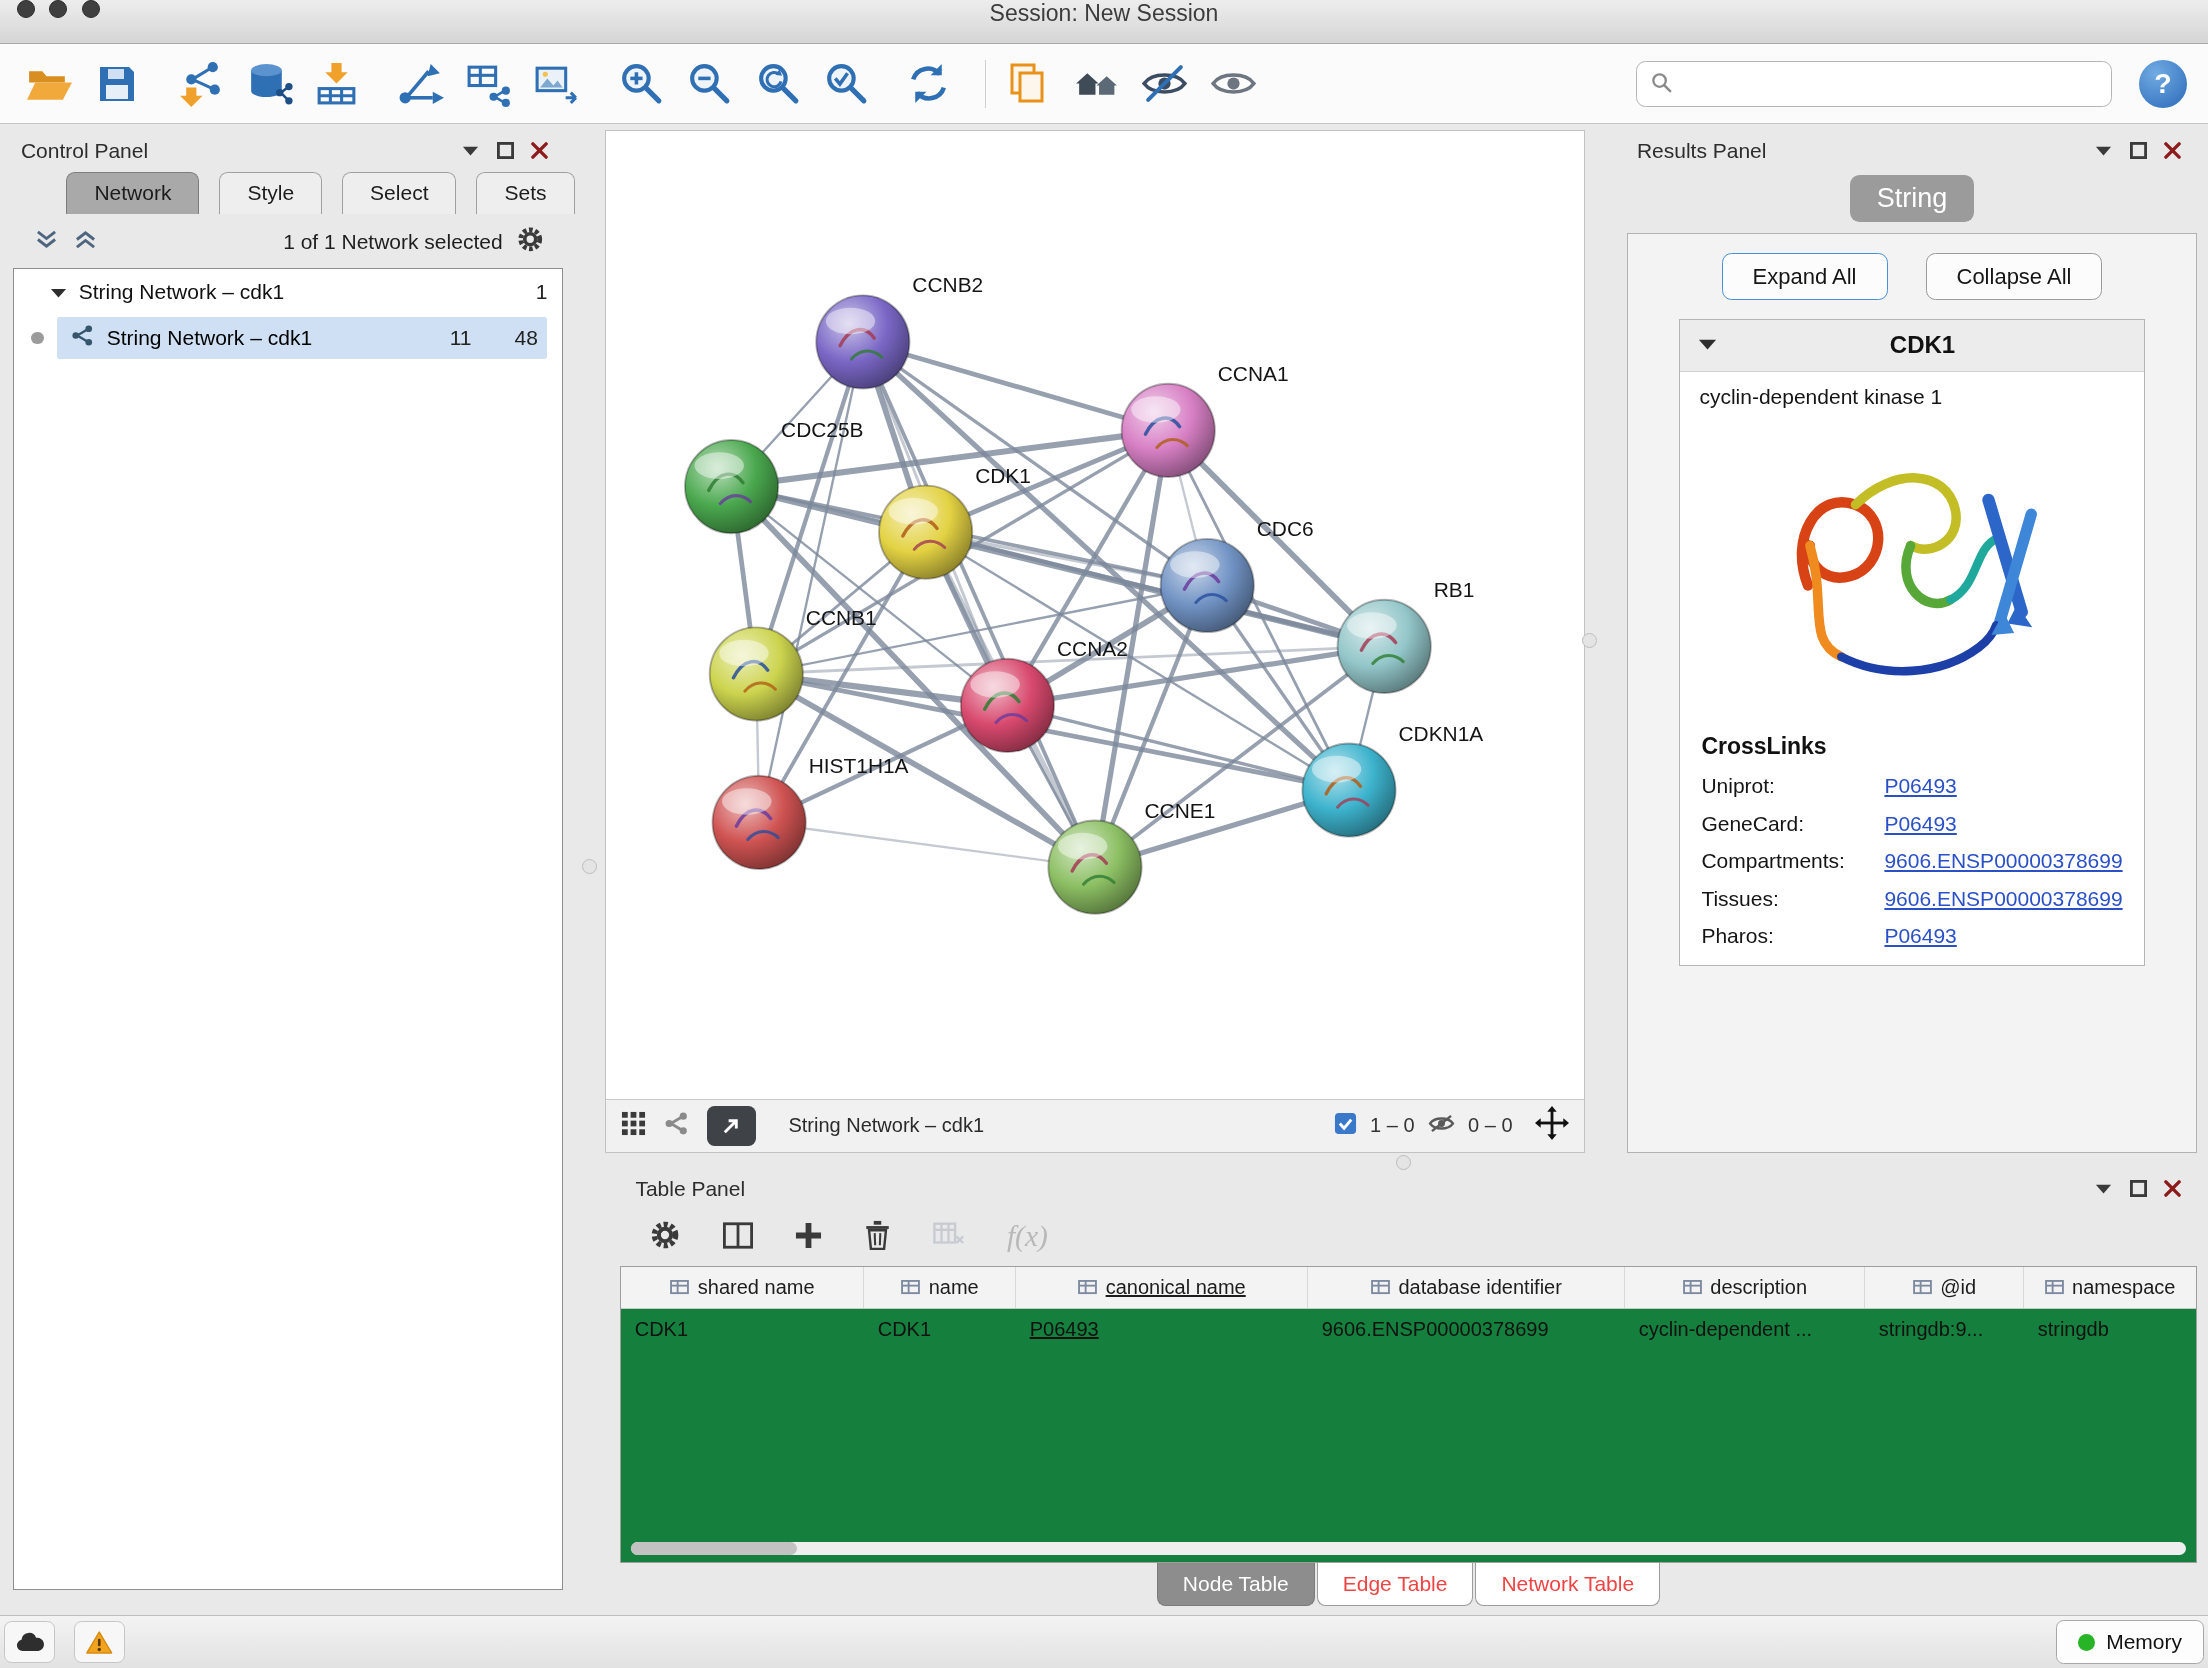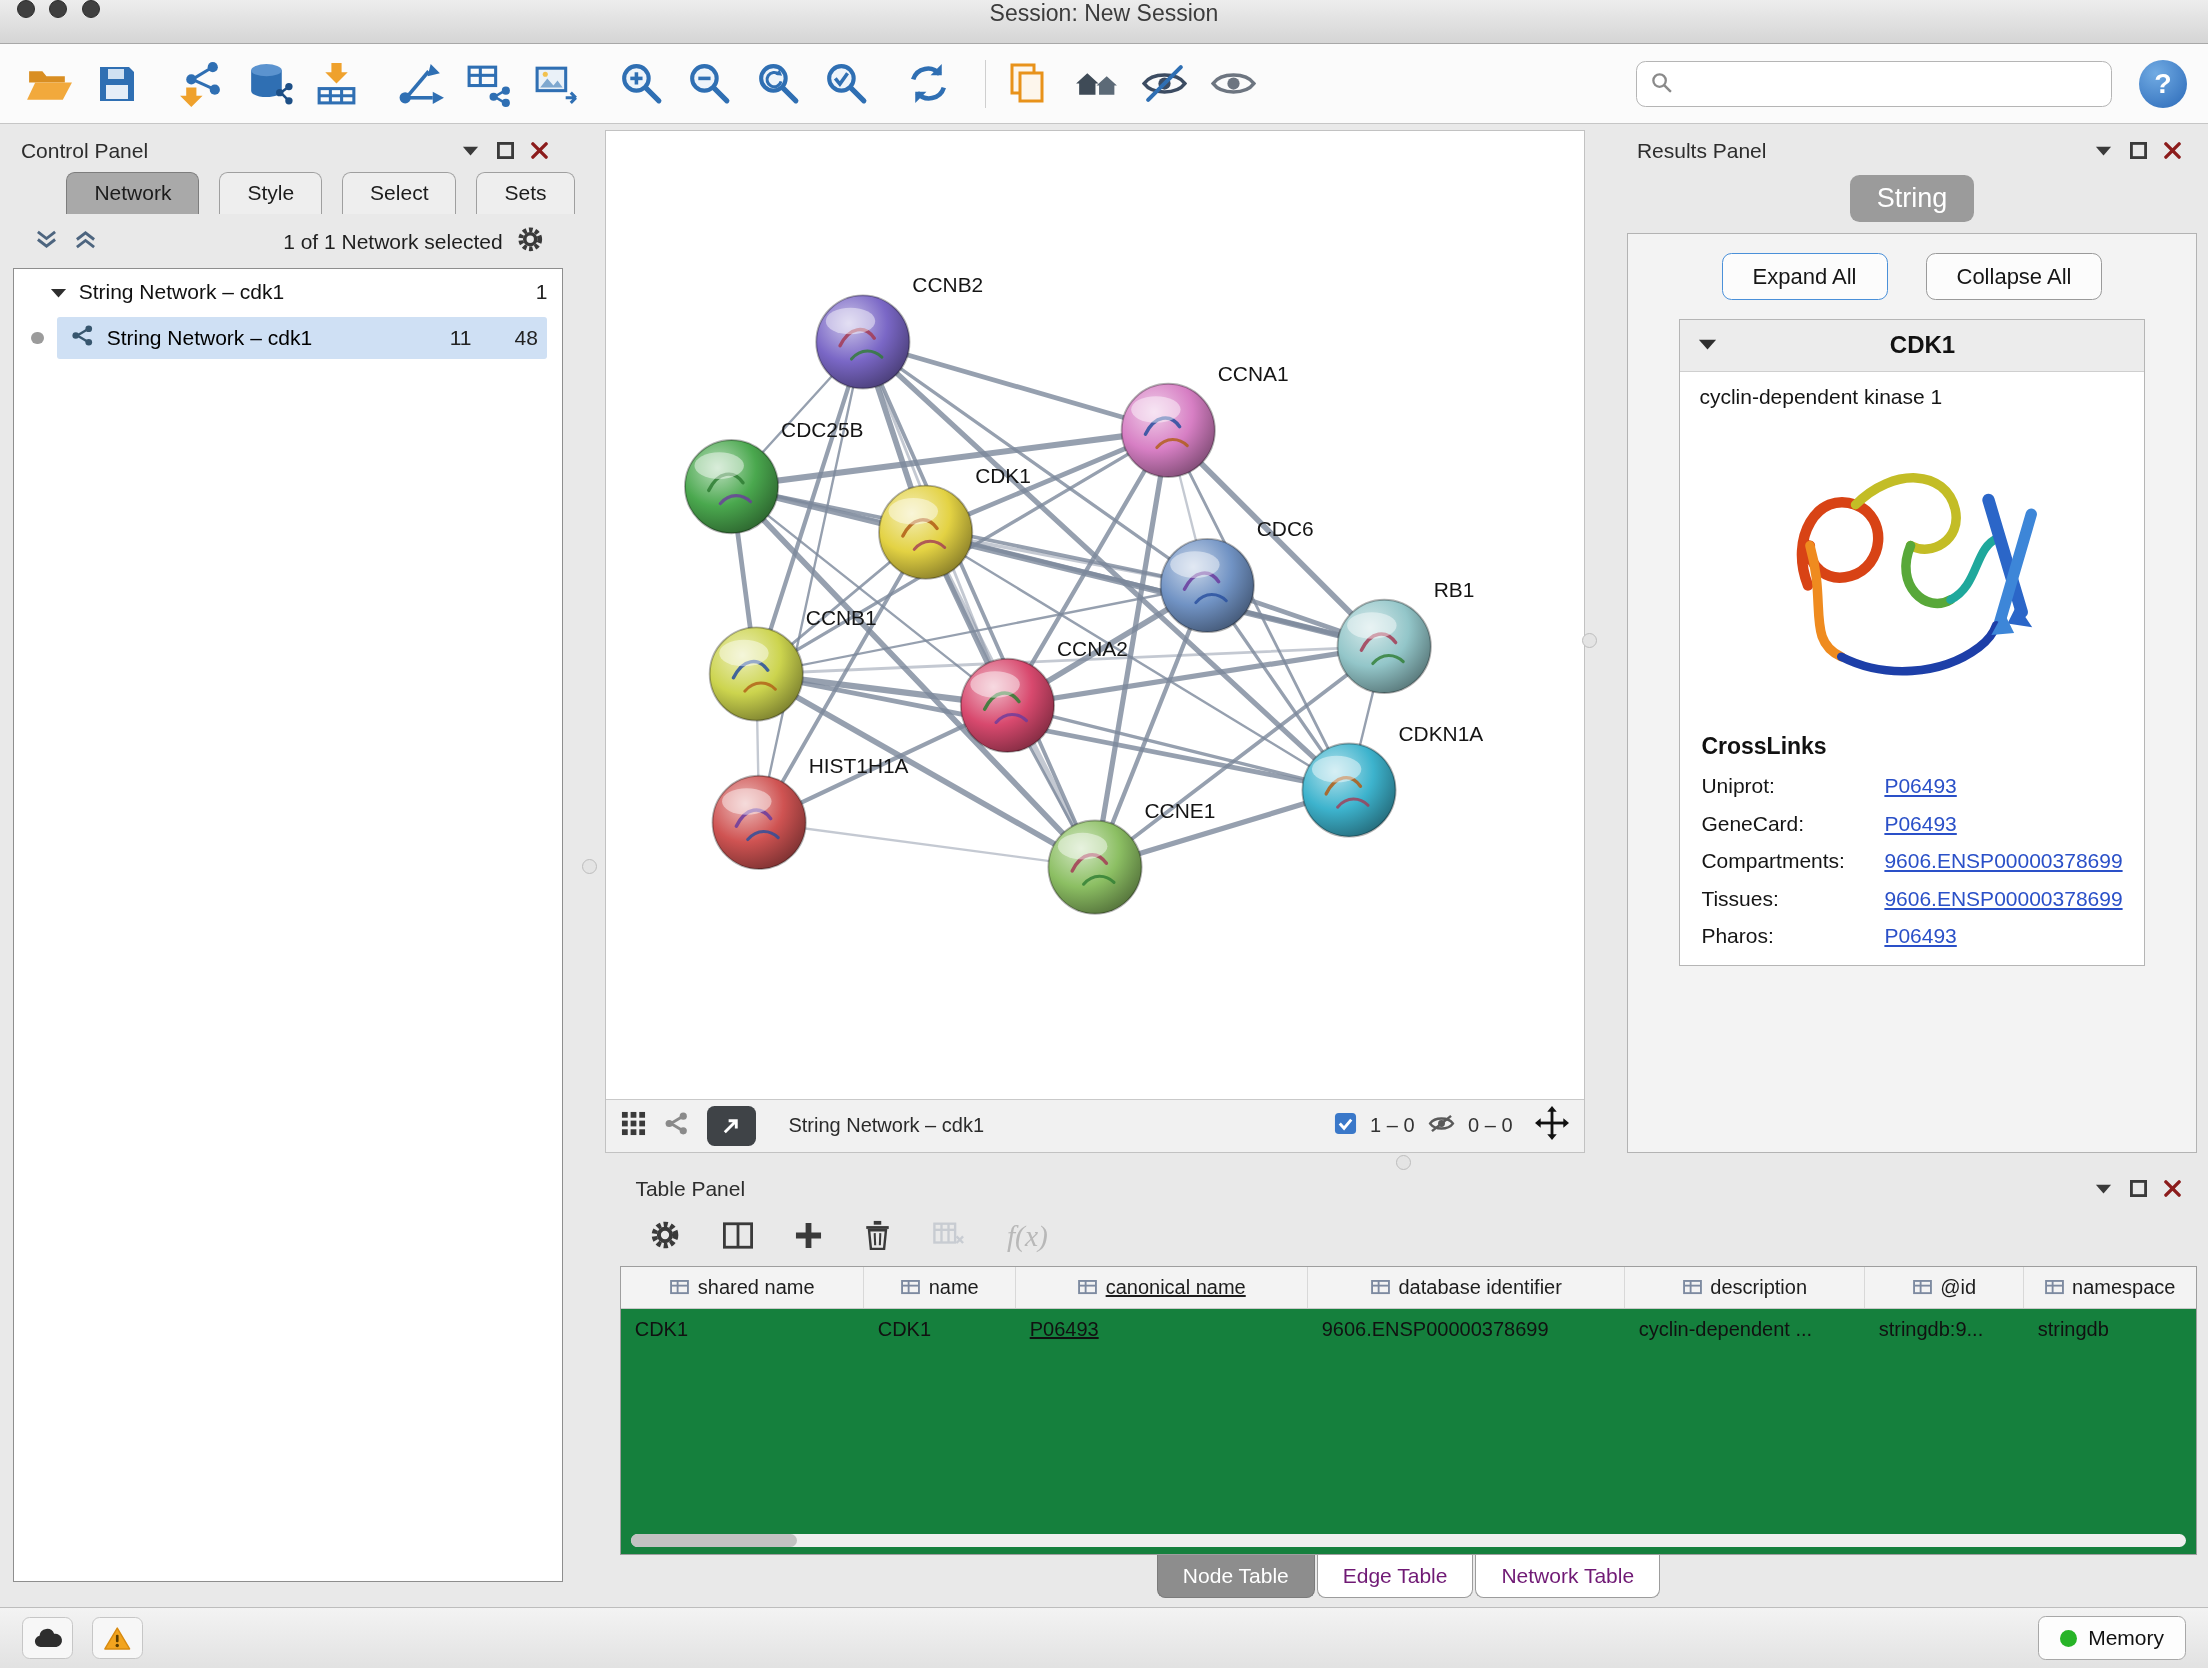--- a/index.html
+++ b/index.html
@@ -82,25 +82,25 @@
   .tp-header-row { display:flex; background:#f3f3f3; border-bottom:1px solid #c9c9c9; height:42px; flex:0 0 auto; }
   .th { display:flex; align-items:center; justify-content:center; gap:8.6px; font-size:20px; color:#1d1d1d; border-right:1px solid #d8d8d8; overflow:hidden; white-space:nowrap; padding:0 7.6px; }
   .tr { display:flex; height:42px; align-items:center; flex:0 0 auto; }
   .td { font-size:20px; color:#111; padding:0 13.3px; overflow:hidden; white-space:nowrap; }
   .w0{width:243px;flex:0 0 auto;} .w1{width:152px;flex:0 0 auto;} .w2{width:292px;flex:0 0 auto;text-decoration:underline;}
   .w3{width:317px;flex:0 0 auto;} .w4{width:240px;flex:0 0 auto;} .w5{width:159px;flex:0 0 auto;}
   .w6{flex:1;min-width:0;}
   .tp-scrollbar { position:absolute; left:9.5px; right:9.5px; bottom:7.6px; height:12.4px; background:#efefef; border-radius:6.7px; }
   .tp-thumb { width:166px; height:12.4px; background:#c2c2c2; border-radius:6.7px; }
   .tp-tabs { display:flex; justify-content:center; flex:0 0 auto; }
-  .tp-tab { font-size:21px; padding:8.6px 25px; border:1px solid #9c9c9c; border-top:none; background:#fff; color:#701a75; border-radius:0 0 8.6px 8.6px; margin:0 1px; }
+  .tp-tab { font-size:21px; padding:8.6px 25px; border:1px solid #9c9c9c; border-top:none; background:#fff; color:#ef4444; border-radius:0 0 8.6px 8.6px; margin:0 1px; }
   .tp-tab.selected { background:#8d8d8d; color:#fff; border-color:#7b7b7b; }
 
   
-  .statusbar { height:61px; background:linear-gradient(#f3f3f3,#e2e2e2); border-top:1px solid #bdbdbd; display:flex; align-items:center; padding:0 22px; gap:19px; flex:0 0 auto; }
+  .statusbar { height:53px; background:linear-gradient(#f3f3f3,#e2e2e2); border-top:1px solid #bdbdbd; display:flex; align-items:center; padding:0 4px; gap:19px; flex:0 0 auto; }
   .sb-btn { width:51px; height:42px; border:1px solid #c6c6c6; border-radius:7.6px; background:#f7f7f7; display:flex; align-items:center; justify-content:center; }
   .memory-btn { margin-left:auto; display:flex; align-items:center; gap:11.4px; border:1px solid #a8a8a8; border-radius:7.6px; background:#fdfdfd; height:44px; padding:0 21px; font-size:21px; color:#111; }
   .memdot { width:17px; height:17px; border-radius:50%; background:#27b427; }
 </style>
 </head>
 <body>
 
 <div class="app">
 
   <div class="titlebar">

